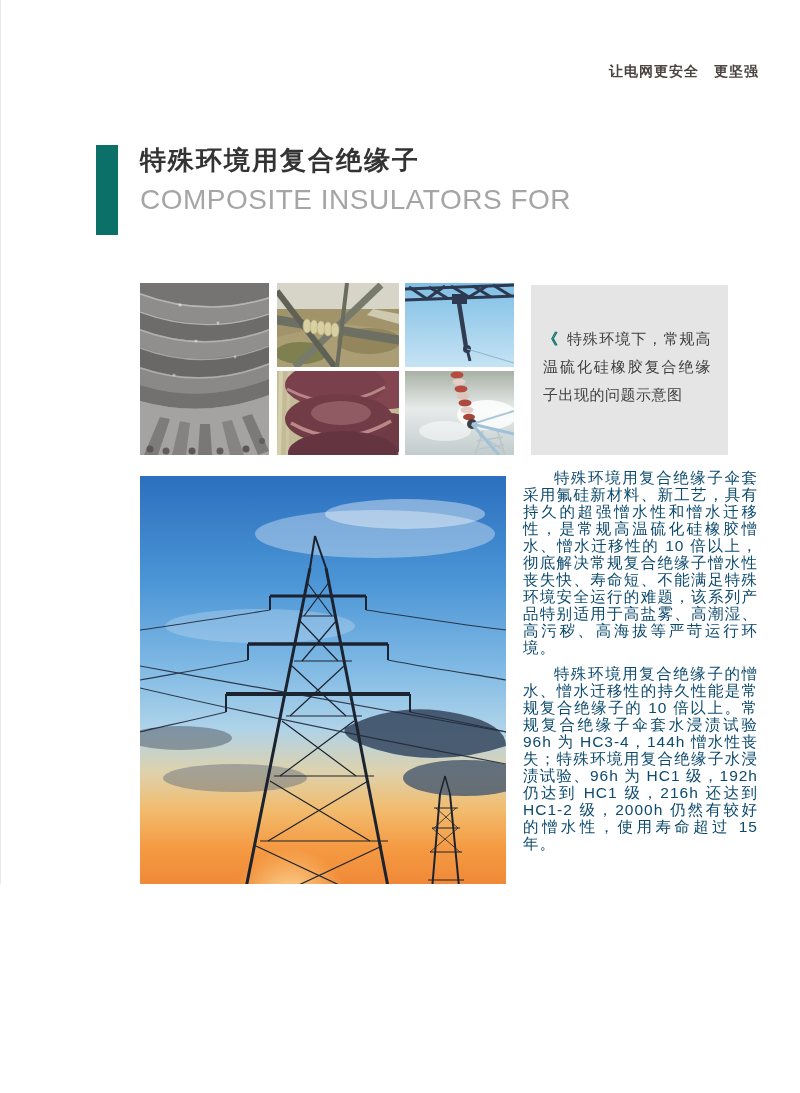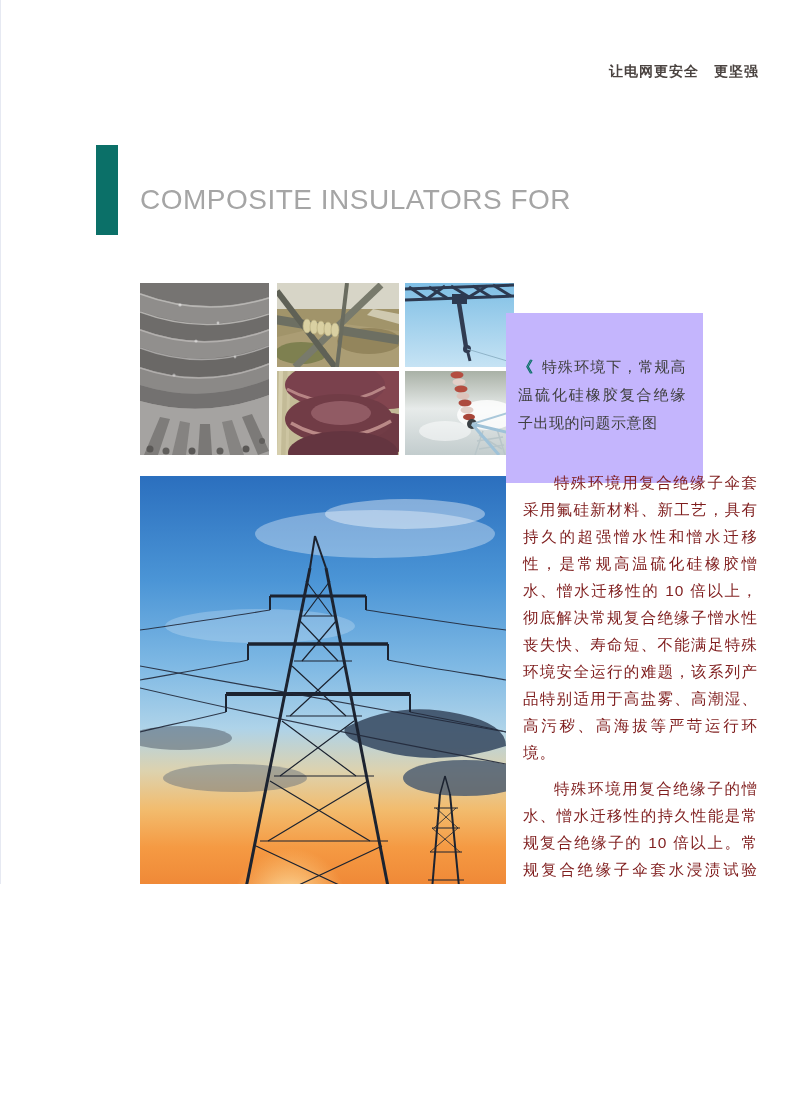--- a/index.html
+++ b/index.html
@@ -30,35 +30,35 @@
   .photo-grid{position:absolute;left:140px;top:283px;width:374px;height:172px;}
   .photo{position:absolute;overflow:hidden;}
   .photo svg{display:block;width:100%;height:100%;}
   .ph-shed{left:0;top:0;width:129px;height:172px;}
   .ph-beam{left:137px;top:0;width:122px;height:84px;}
   .ph-disc{left:137px;top:88px;width:122px;height:84px;}
   .ph-sky{left:265px;top:0;width:109px;height:84px;}
   .ph-string{left:265px;top:88px;width:109px;height:84px;}
 
   
-  .caption-box{position:absolute;left:506px;top:285px;width:197px;height:170px;background:#c4b5fd;margin-top:28px;}
+  .caption-box{position:absolute;left:531px;top:285px;width:197px;height:170px;background:#e5e5e5;}
   .caption-text{
     position:absolute;left:12px;top:40px;width:168px;
     font-size:15px;line-height:28px;color:#404040;text-align:justify;letter-spacing:0.5px;
   }
   .caption-marker{color:#0b7068;font-weight:bold;margin-right:8px;}
 
   
   .main-photo{position:absolute;left:140px;top:476px;width:366px;height:476px;overflow:hidden;}
   .main-photo svg{display:block;width:100%;height:100%;}
 
   
   .body-col{position:absolute;left:523px;top:469px;width:235px;}
   .body-col p{
-    margin:0 0 9px 0;font-size:15.5px;line-height:27px;color:#7f1d1d;
+    margin:0 0 9px 0;font-size:15.5px;line-height:17px;color:#0c4a6e;
     text-align:justify;text-indent:2em;letter-spacing:1px;
   }
 
   
   .footer-page-tag{
     position:absolute;left:588px;top:1014px;width:59px;height:27px;background:#0b7068;
     clip-path:polygon(11px 0,100% 0,100% 100%,0 100%);
     color:#ffffff;font-size:15px;line-height:27px;text-align:right;
     padding-left:6px;box-sizing:border-box;
   }
@@ -70,20 +70,21 @@
 </style>
 </head>
 <body>
 
 <div class="page">
   <div class="page-edge"></div>
 
   <div class="slogan">让电网更安全　更坚强</div>
 
   <div class="accent-bar"></div>
+  <div class="title-zh">特殊环境用复合绝缘子</div>
   <div class="title-en">
     <div>COMPOSITE INSULATORS FOR</div>
   </div>
 
   <div class="photo-grid">
 
     <div class="photo ph-shed">
       <svg viewBox="0 0 129 172" preserveAspectRatio="none">
         <rect width="129" height="172" fill="#9c9a98"></rect>
         <path d="M0,0 H129 V14 Q64,34 0,10 Z" fill="#767472"></path>

